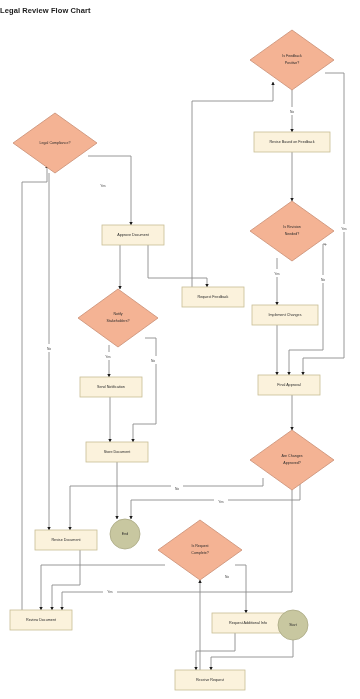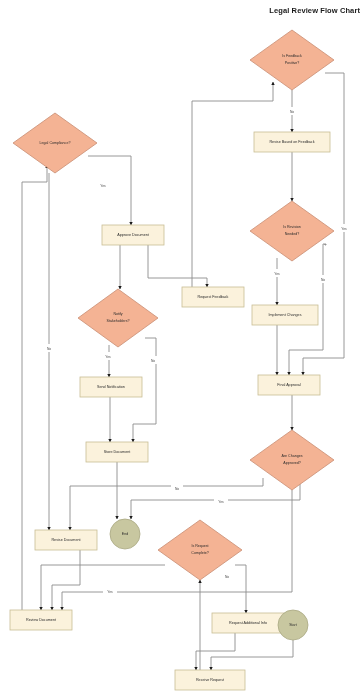--- a/index.html
+++ b/index.html
@@ -12,21 +12,21 @@
     height: 699px;
     position: relative;
     overflow: hidden;
     font-family: "Liberation Sans", sans-serif;
   }
   #chart-title {
     position: absolute;
     top: 6px;
     left: 0;
     width: 360px;
-    text-align: right;
+    text-align: left;
     font-size: 7.5px;
     font-weight: bold;
     color: #1a1a1a;
     letter-spacing: 0.1px;
   }
   svg#flow {
     position: absolute;
     top: 0;
     left: 0;
   }

